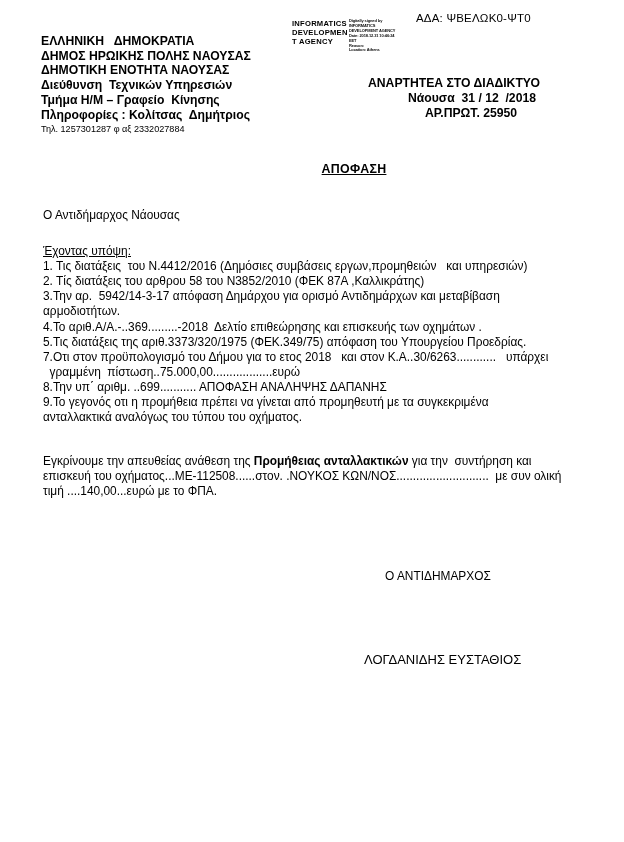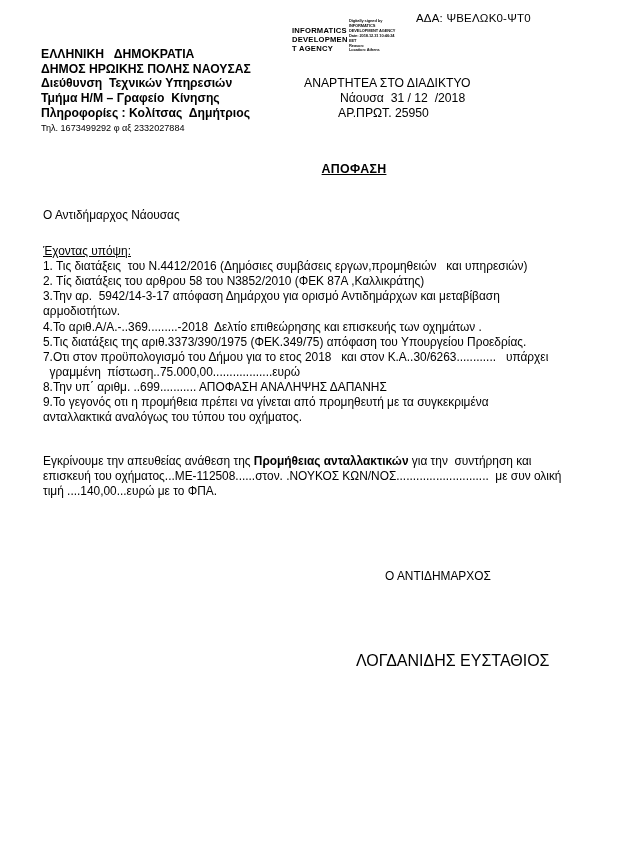--- a/index.html
+++ b/index.html
@@ -34,21 +34,21 @@
     white-space: nowrap;
     text-align: center;
   }
 
   
   .sig-stamp {
     position: absolute;
     left: 292px;
     top: 19px;
     display: flex;
-    align-items: flex-end;
+    align-items: flex-start;
     gap: 3px;
   }
   .sig-stamp-logo {
     font-family: "Liberation Sans", "DejaVu Sans", sans-serif;
     font-weight: bold;
     font-size: 7.6px;
     line-height: 9.2px;
     letter-spacing: 0.25px;
     width: 54px;
     white-space: pre-line;
@@ -63,21 +63,21 @@
     white-space: pre-line;
     color: #0b0b0b;
     transform: scaleX(0.97);
     transform-origin: left top;
   }
 
   
   .authority {
     position: absolute;
     left: 41px;
-    top: 47px;
+    top: 34px;
     width: 268px;
   }
   .authority .ln {
     font-weight: bold;
     font-size: 12.2px;
     line-height: 14.7px;
     white-space: pre;
   }
   .authority .ln-phone {
     font-weight: normal;
@@ -88,24 +88,25 @@
   }
 
   
   .publication {
     position: absolute;
     left: 304px;
     top: 76px;
     width: 300px;
   }
   .publication .pl {
-    font-weight: normal;
+    font-weight: bold;
     font-size: 12.2px;
     line-height: 15.2px;
     white-space: pre;
+    text-align: center;
   }
   .publication .pl-indent { padding-left: 36px; }
   .publication .pl-indent2 { padding-left: 34px; }
 
   
   .doc-title {
     position: absolute;
     left: 0;
     top: 162px;
     width: 624px;
@@ -151,23 +152,23 @@
   
   .sig-title {
     position: absolute;
     left: 385px;
     top: 569px;
     font-size: 11.9px;
     white-space: nowrap;
   }
   .sig-name {
     position: absolute;
-    left: 356px;
+    left: 364px;
     top: 652px;
-    font-size: 16px;
+    font-size: 13px;
     white-space: nowrap;
   }
 </style>
 </head>
 <body>
 
 <div class="page">
 
   <div class="ada-code">ΑΔΑ: ΨΒΕΛΩΚ0-ΨΤ0</div>
 
@@ -180,24 +181,25 @@
 DEVELOPMENT AGENCY
 Date: 2018.12.31 10:46:24
 EET
 Reason:
 Location: Athens</div>
   </div>
 
   <div class="authority">
     <div class="ln">ΕΛΛΗΝΙΚΗ   ΔΗΜΟΚΡΑΤΙΑ</div>
     <div class="ln">ΔΗΜΟΣ ΗΡΩΙΚΗΣ ΠΟΛΗΣ ΝΑΟΥΣΑΣ</div>
+    <div class="ln">ΔΗΜΟΤΙΚΗ ΕΝΟΤΗΤΑ ΝΑΟΥΣΑΣ</div>
     <div class="ln">Διεύθυνση  Τεχνικών Υπηρεσιών</div>
     <div class="ln">Τμήμα Η/Μ – Γραφείο  Κίνησης</div>
     <div class="ln">Πληροφορίες : Κολίτσας  Δημήτριος</div>
-    <div class="ln-phone">Τηλ. 1673499292 φ αξ 2332027884</div>
+    <div class="ln-phone">Τηλ. 1257301287 φ αξ 2332027884</div>
   </div>
 
   <div class="publication">
     <div class="pl">ΑΝΑΡΤΗΤΕΑ ΣΤΟ ΔΙΑΔΙΚΤΥΟ</div>
     <div class="pl pl-indent">Νάουσα  31 / 12  /2018</div>
     <div class="pl pl-indent2">ΑΡ.ΠΡΩΤ. 25950</div>
   </div>
 
   <div class="doc-title">ΑΠΟΦΑΣΗ</div>
 
@@ -205,21 +207,21 @@
 
     <p class="opening">Ο Αντιδήμαρχος Νάουσας</p>
 
     <p class="preamble-lead">Έχοντας υπόψη:</p>
 
     <p class="clause">1. Τις διατάξεις  του Ν.4412/2016 (Δημόσιες συμβάσεις εργων,προμηθειών   και υπηρεσιών)</p>
     <p class="clause">2. Τίς διατάξεις του αρθρου 58 του Ν3852/2010 (ΦΕΚ 87Α ,Καλλικράτης)</p>
     <p class="clause">3.Την αρ.  5942/14-3-17 απόφαση Δημάρχου για ορισμό Αντιδημάρχων και μεταβίβαση
 αρμοδιοτήτων.</p>
     <p class="clause">4.Το αριθ.Α/Α.-..369.........-2018  Δελτίο επιθεώρησης και επισκευής των οχημάτων .</p>
-    <p class="clause">5.Τις διατάξεις της αριθ.3373/390/1975 (ΦΕΚ.349/75) απόφαση του Υπουργείου Προεδρίας.</p>
+    <p class="clause">5.Τις διατάξεις της αριθ.3373/320/1975 (ΦΕΚ.349/75) απόφαση του Υπουργείου Προεδρίας.</p>
     <p class="clause">7.Οτι στον προϋπολογισμό του Δήμου για το ετος 2018   και στον Κ.Α..30/6263............   υπάρχει
   γραμμένη  πίστωση..75.000,00..................ευρώ</p>
     <p class="clause">8.Την υπ΄ αριθμ. ..699........... ΑΠΟΦΑΣΗ ΑΝΑΛΗΨΗΣ ΔΑΠΑΝΗΣ</p>
     <p class="clause">9.Το γεγονός οτι η προμήθεια πρέπει να γίνεται από προμηθευτή με τα συγκεκριμένα
 ανταλλακτικά αναλόγως του τύπου του οχήματος.</p>
 
 
     <p class="decision-body"><span>Εγκρίνουμε την απευθείας ανάθεση της </span><b>Προμήθειας ανταλλακτικών</b><span> για την  συντήρηση και
 επισκευή του οχήματος...ΜΕ-112508......στον. .ΝΟΥΚΟΣ ΚΩΝ/ΝΟΣ............................  με συν ολική
 τιμή ....140,00...ευρώ με το ΦΠΑ.</span></p>

